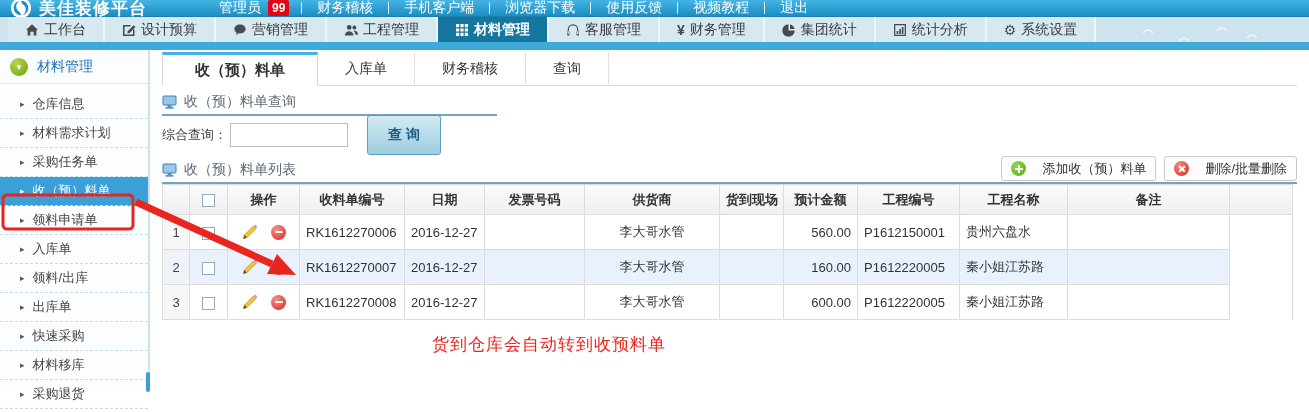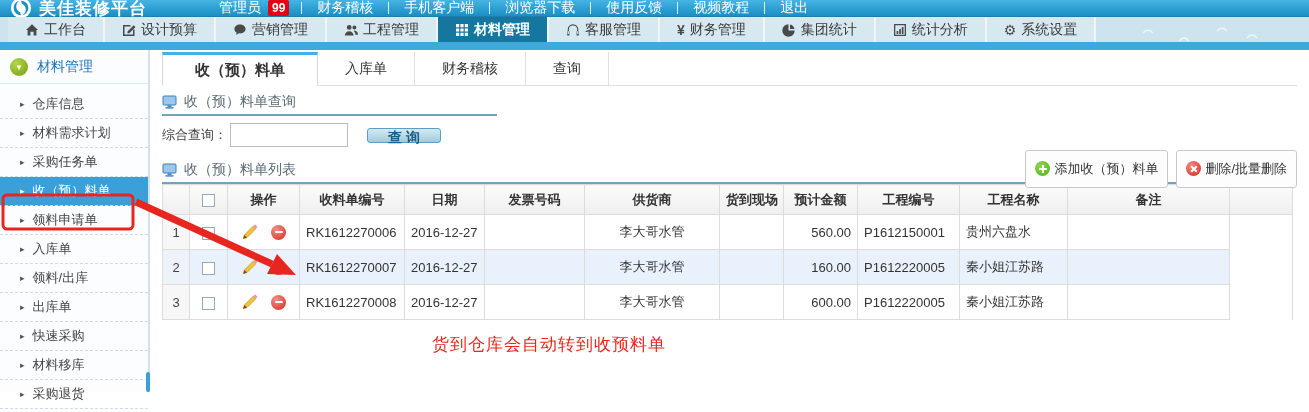--- a/index.html
+++ b/index.html
@@ -49,24 +49,24 @@
   .tab { display:flex; align-items:center; padding:0 27px; font-size:14px; color:#333; border-right:1px solid #e0e0e0; cursor:pointer; white-space:nowrap; }
   .tab.active { margin-bottom:-1px; background:#fff; border:1px solid #d8d8d8; border-bottom:1px solid #fff; border-top:3px solid var(--tab-accent); font-weight:bold; font-size:15px; padding:0 32px; }
 
   .sec-head { display:flex; align-items:center; gap:7px; height:26px; margin-top:4px; border-bottom:2px solid #74a3c2; color:#5a6a74; font-size:14px; }
   .sec-head.narrow { width:335px; }
   .monitor-icon svg { width:15px; height:14px; display:block; }
   .sec-head .spacer { flex:1; }
 
   .qrow { display:flex; align-items:center; height:38px; font-size:13px; color:#444; }
   .qinput { width:118px; height:24px; border:1px solid #bdbdbd; margin-left:3px; padding:0 4px; font-size:13px; }
-  .qbtn { width:74px; height:15px; margin-left:19px; background:linear-gradient(180deg,#d3eaf4,#9fccdf); border:1px solid #5d9dbf; border-radius:3px; color:#1b5e86; font-size:14px; font-weight:bold; cursor:pointer; }
+  .qbtn { width:74px; height:40px; margin-left:19px; background:linear-gradient(180deg,#d3eaf4,#9fccdf); border:1px solid #5d9dbf; border-radius:3px; color:#1b5e86; font-size:14px; font-weight:bold; cursor:pointer; }
 
   .sec-btns { display:flex; gap:8px; align-items:center; padding-bottom:3px; }
-  .act-btn { display:flex; align-items:center; gap:4px; height:38px; padding:0 9px; background:#fdfdfd; border:1px solid #c9c9c9; border-radius:3px; font-size:13px; color:#333; cursor:pointer; white-space:nowrap; }
+  .act-btn { display:flex; align-items:center; gap:16px; height:25px; padding:0 9px; background:#fdfdfd; border:1px solid #c9c9c9; border-radius:3px; font-size:13px; color:#333; cursor:pointer; white-space:nowrap; }
   .icon-circle { width:15px; height:15px; border-radius:50%; position:relative; flex:none; }
   .icon-plus { background:radial-gradient(circle at 35% 30%,#8ed44e,var(--button-green)); }
   .icon-plus::before { content:""; position:absolute; left:3.5px; top:6.5px; width:8px; height:2px; background:#fff; }
   .icon-plus::after  { content:""; position:absolute; left:6.5px; top:3.5px; width:2px; height:8px; background:#fff; }
   .icon-x { background:radial-gradient(circle at 35% 30%,#f08a7e,var(--button-red)); }
   .icon-x::before { content:""; position:absolute; left:3.5px; top:6.5px; width:8px; height:2px; background:#fff; transform:rotate(45deg); }
   .icon-x::after  { content:""; position:absolute; left:3.5px; top:6.5px; width:8px; height:2px; background:#fff; transform:rotate(-45deg); }
 
   
   table { border-collapse:collapse; table-layout:fixed; width:1130px; font-size:13px; color:#333; }

